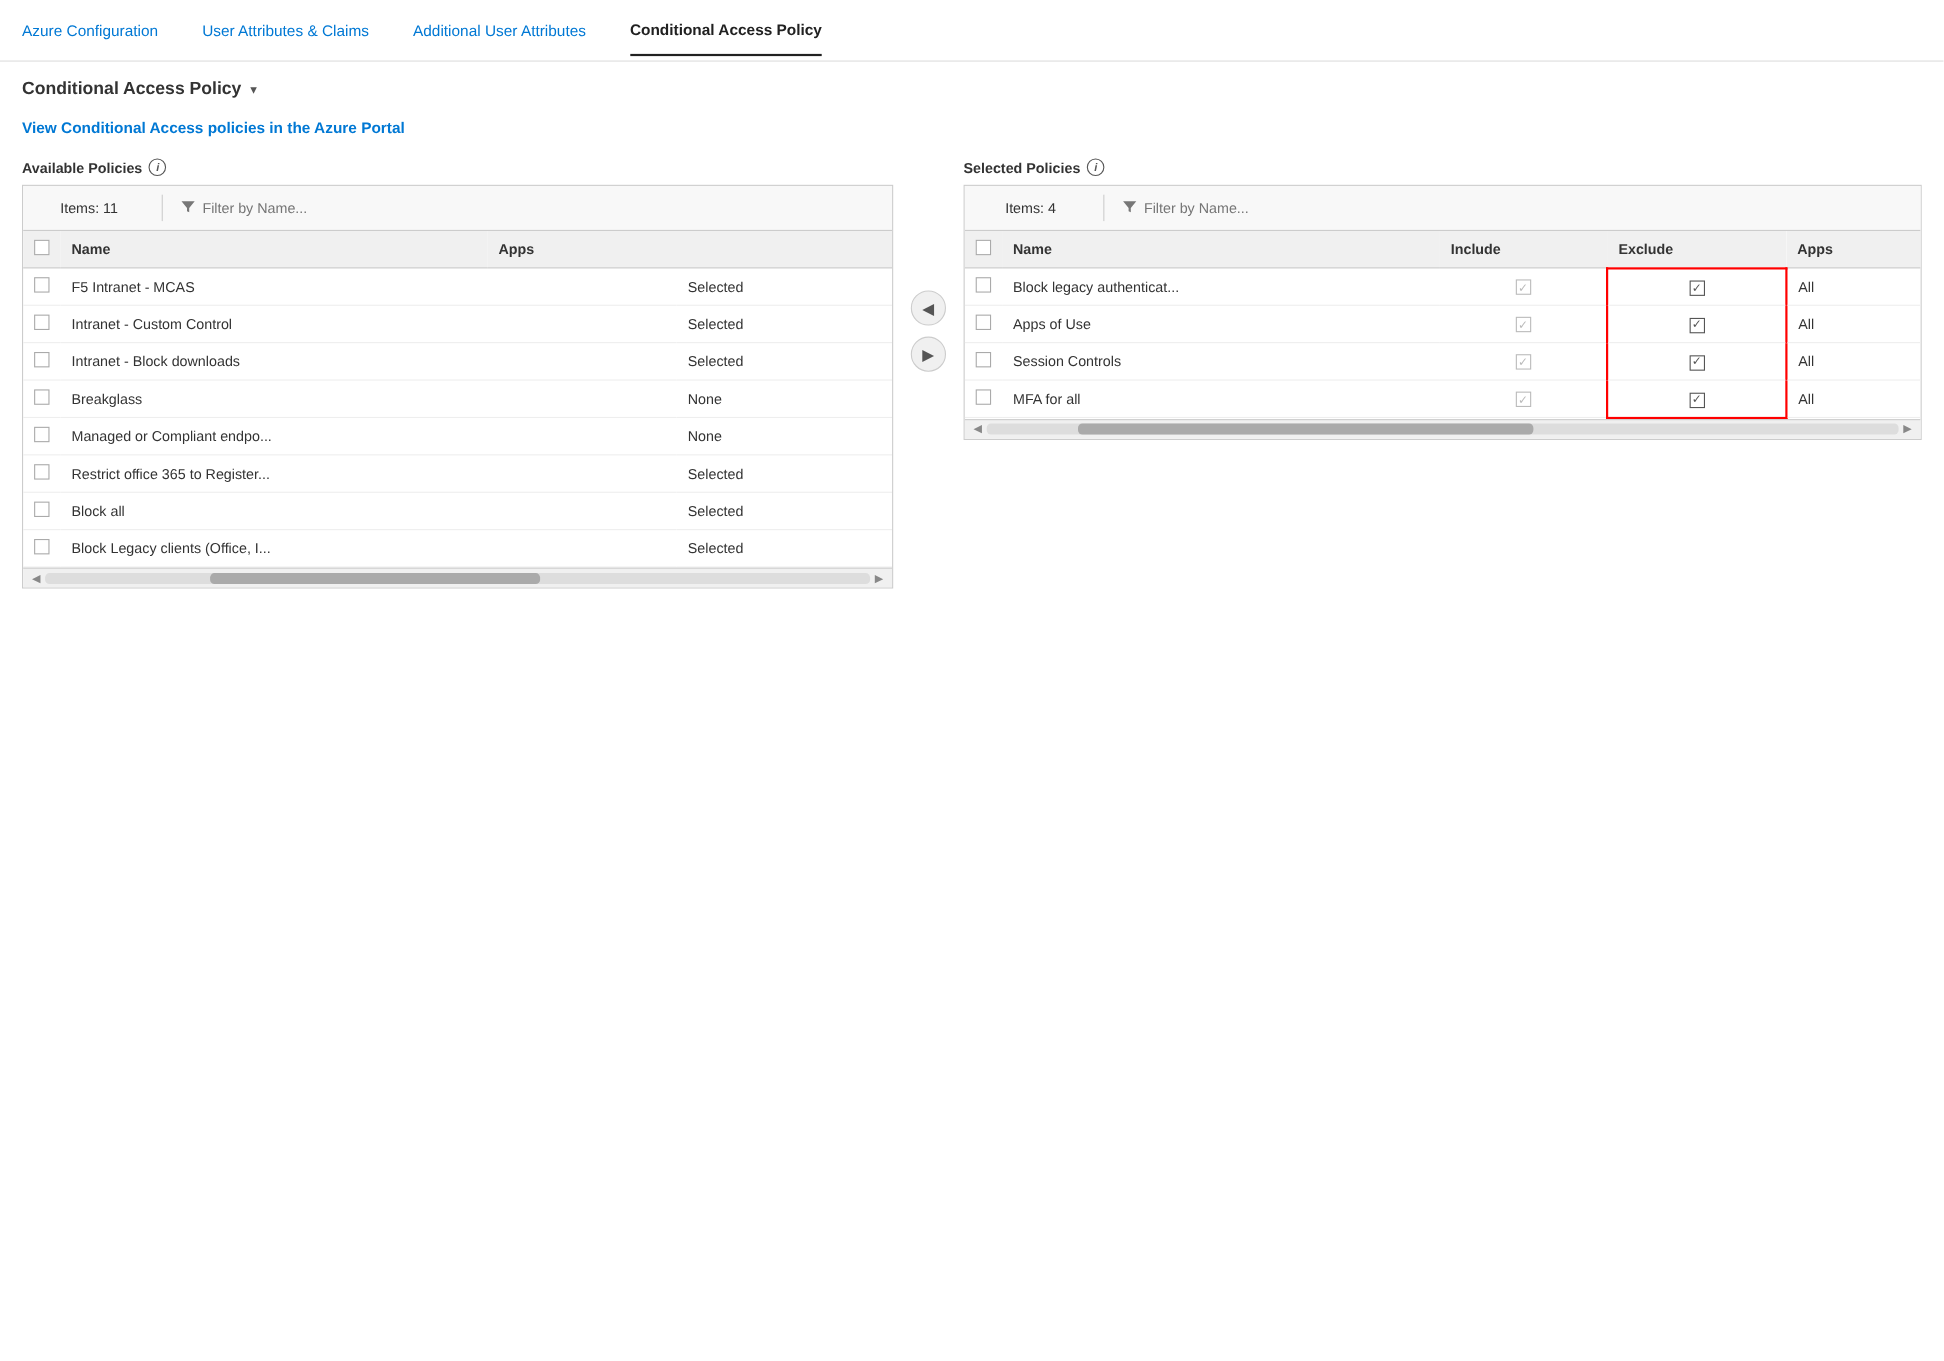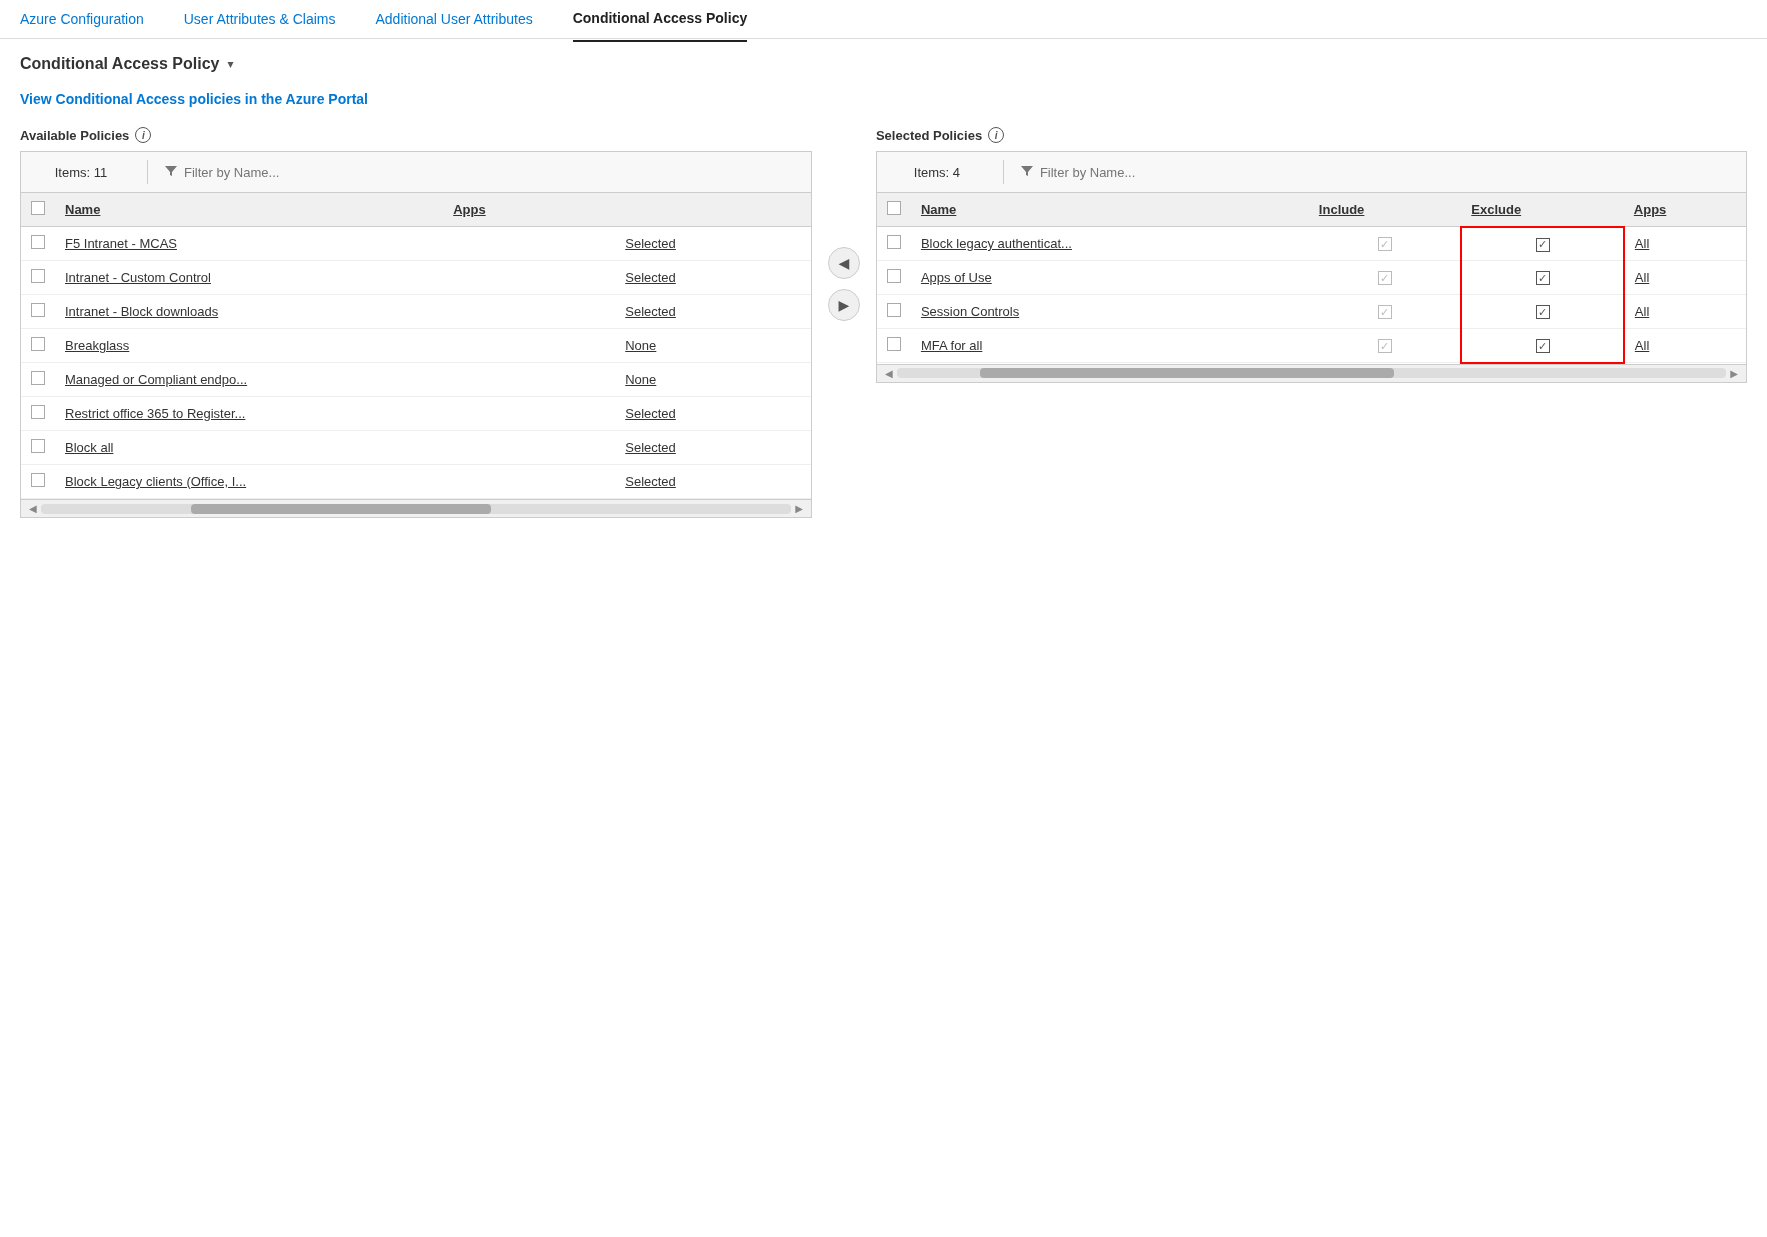--- a/index.html
+++ b/index.html
@@ -1,19 +1,19 @@
 <!DOCTYPE html>
 <html><head>
   <meta charset="utf-8">
   <style>
     * { box-sizing: border-box; margin: 0; padding: 0; }
     body { font-family: Arial, sans-serif; font-size: 13px; background: #fff; color: #333; width: 1767px; min-height: 1237px; }
 
     
-    .top-nav { display: flex; align-items: center; border-bottom: 1px solid #ddd; padding: 0 20px; height: 39px; gap: 40px; }
+    .top-nav { display: flex; align-items: center; border-bottom: 1px solid #ddd; padding: 0 20px; height: 56px; gap: 40px; }
     .nav-tab { font-size: 14px; color: #0078d4; cursor: pointer; padding: 14px 0; text-decoration: none; white-space: nowrap; }
     .nav-tab.active { color: #212121; font-weight: bold; border-bottom: 2px solid #212121; }
 
     
     .page-header { padding: 16px 20px 8px; display: flex; align-items: center; gap: 8px; }
     .page-header-title { font-size: 16px; font-weight: 600; }
     .dropdown-arrow { font-size: 12px; color: #555; cursor: pointer; }
 
     
     .content { padding: 10px 20px 20px; }
@@ -30,21 +30,21 @@
 
     
     .table-wrap { border: 1px solid #ccc; overflow: hidden; position: relative; }
     .table-toolbar { display: flex; align-items: center; padding: 8px 10px; background: #f8f8f8; border-bottom: 1px solid #ccc; gap: 16px; }
     .items-count { font-size: 13px; color: #333; flex: 0 0 auto; min-width: 100px; text-align: center; }
     .filter-divider { width: 1px; height: 24px; background: #ccc; }
     .filter-area { display: flex; align-items: center; gap: 6px; flex: 1; }
     .filter-icon { color: #666; }
     .filter-input { border: none; background: transparent; outline: none; font-size: 13px; color: #999; width: 100%; }
 
-    table { width: 100%; border-collapse: collapse; text-decoration: underline; }
+    table { width: 100%; border-collapse: collapse; }
     thead tr { background: #f0f0f0; }
     th { padding: 8px 10px; text-align: left; font-size: 13px; font-weight: bold; border-bottom: 1px solid #ccc; white-space: nowrap; }
     td { padding: 8px 10px; border-bottom: 1px solid #eee; font-size: 13px; vertical-align: middle; margin-top: 28px; }
 
     .checkbox-cell { width: 30px; text-align: center; }
 
     
     .available-table-body { max-height: 520px; overflow-y: auto; overflow-x: hidden; }
     .scrollbar-area { height: 18px; background: #f0f0f0; border-top: 1px solid #ccc; display: flex; align-items: center; padding: 0 4px; }
     .scrollbar-track { flex: 1; height: 10px; background: #ddd; border-radius: 4px; position: relative; }

